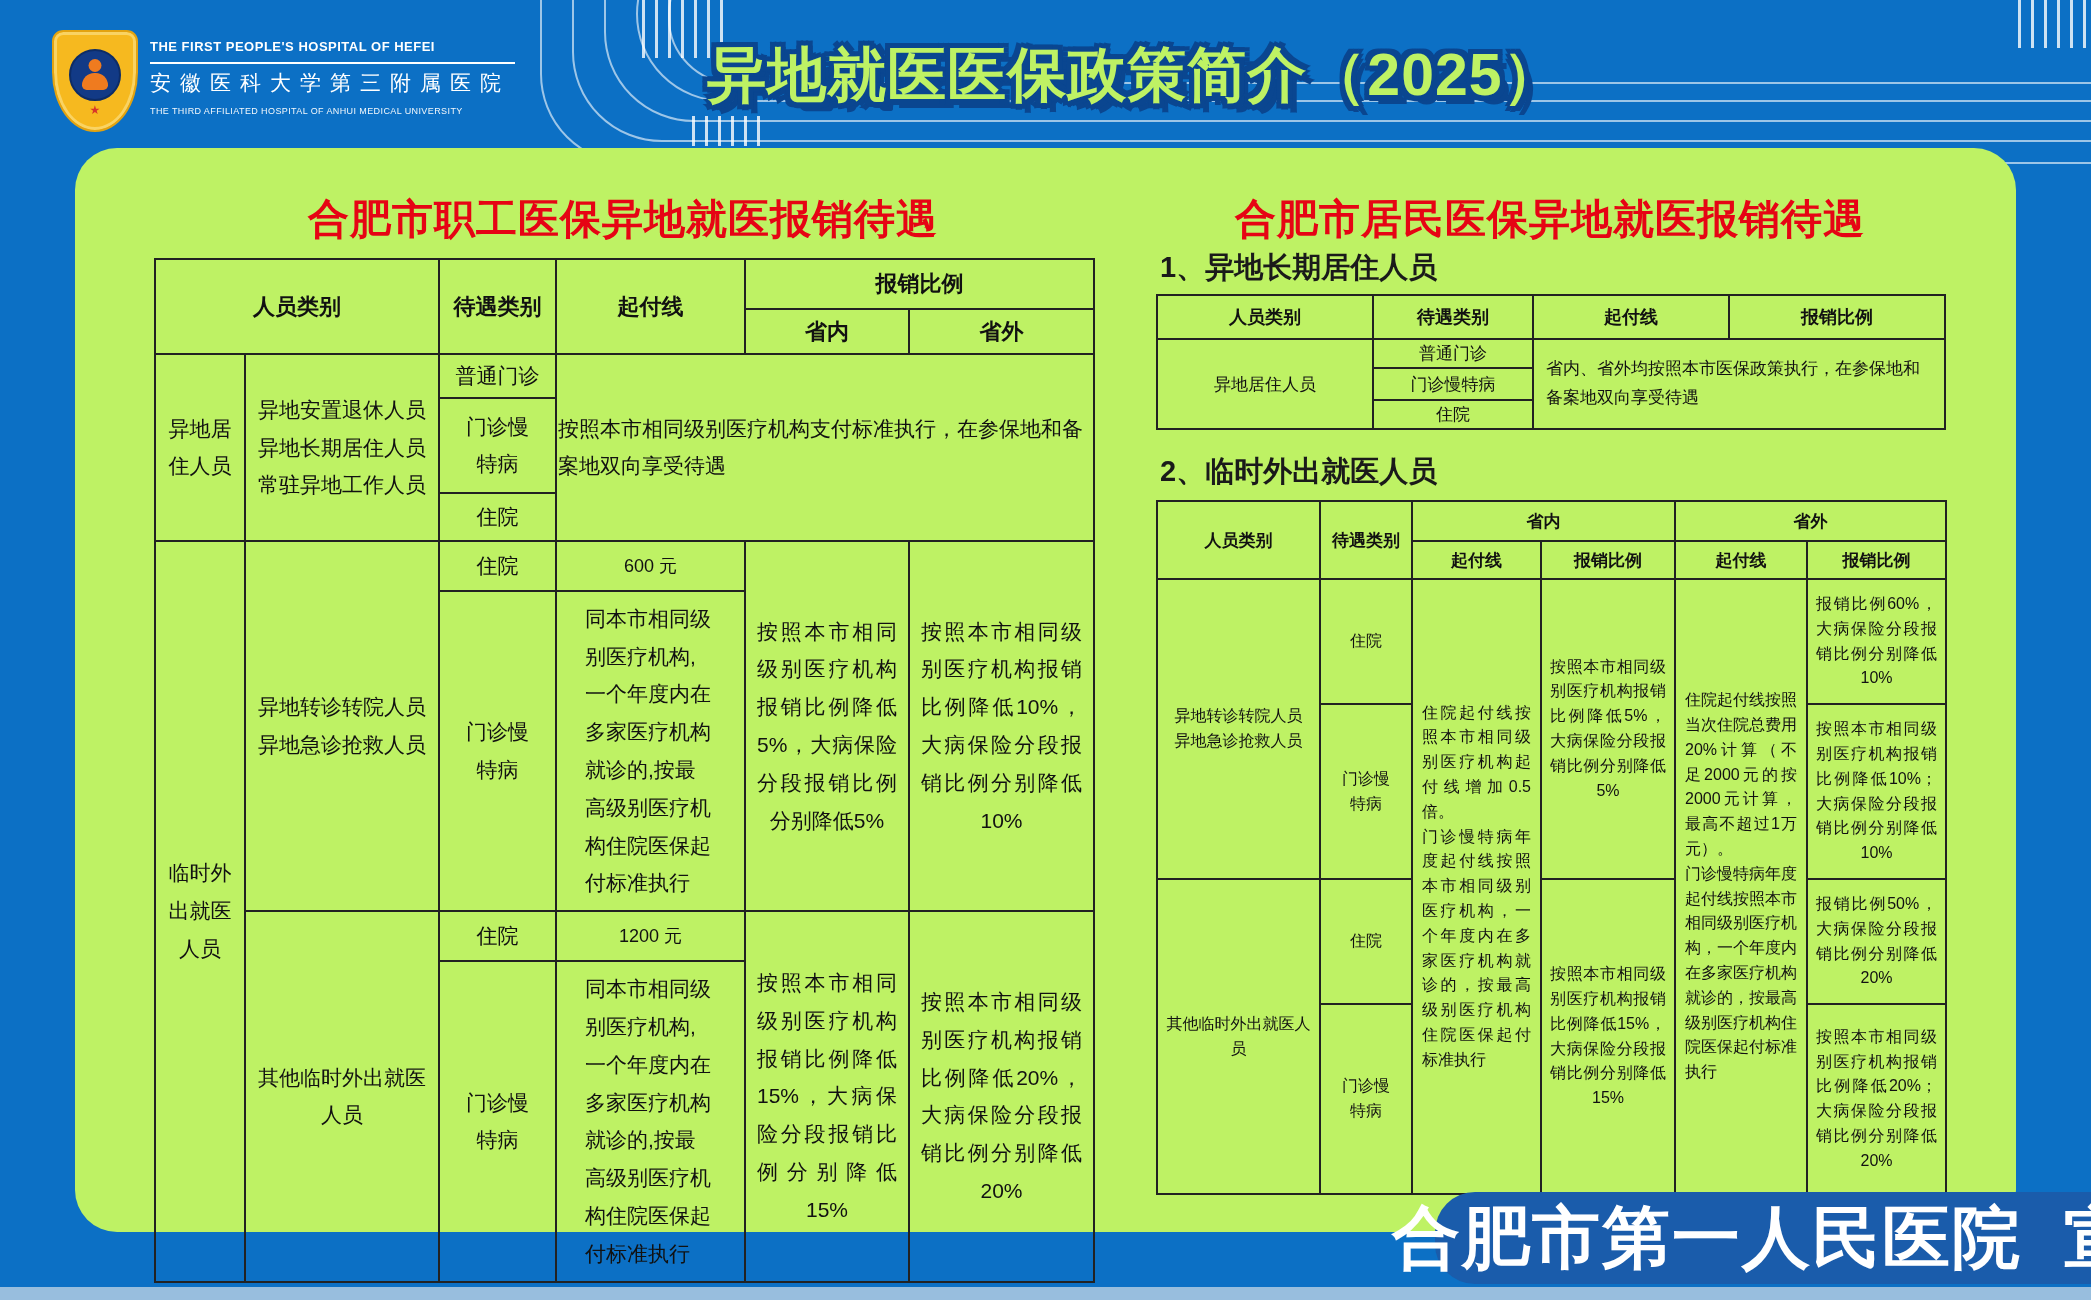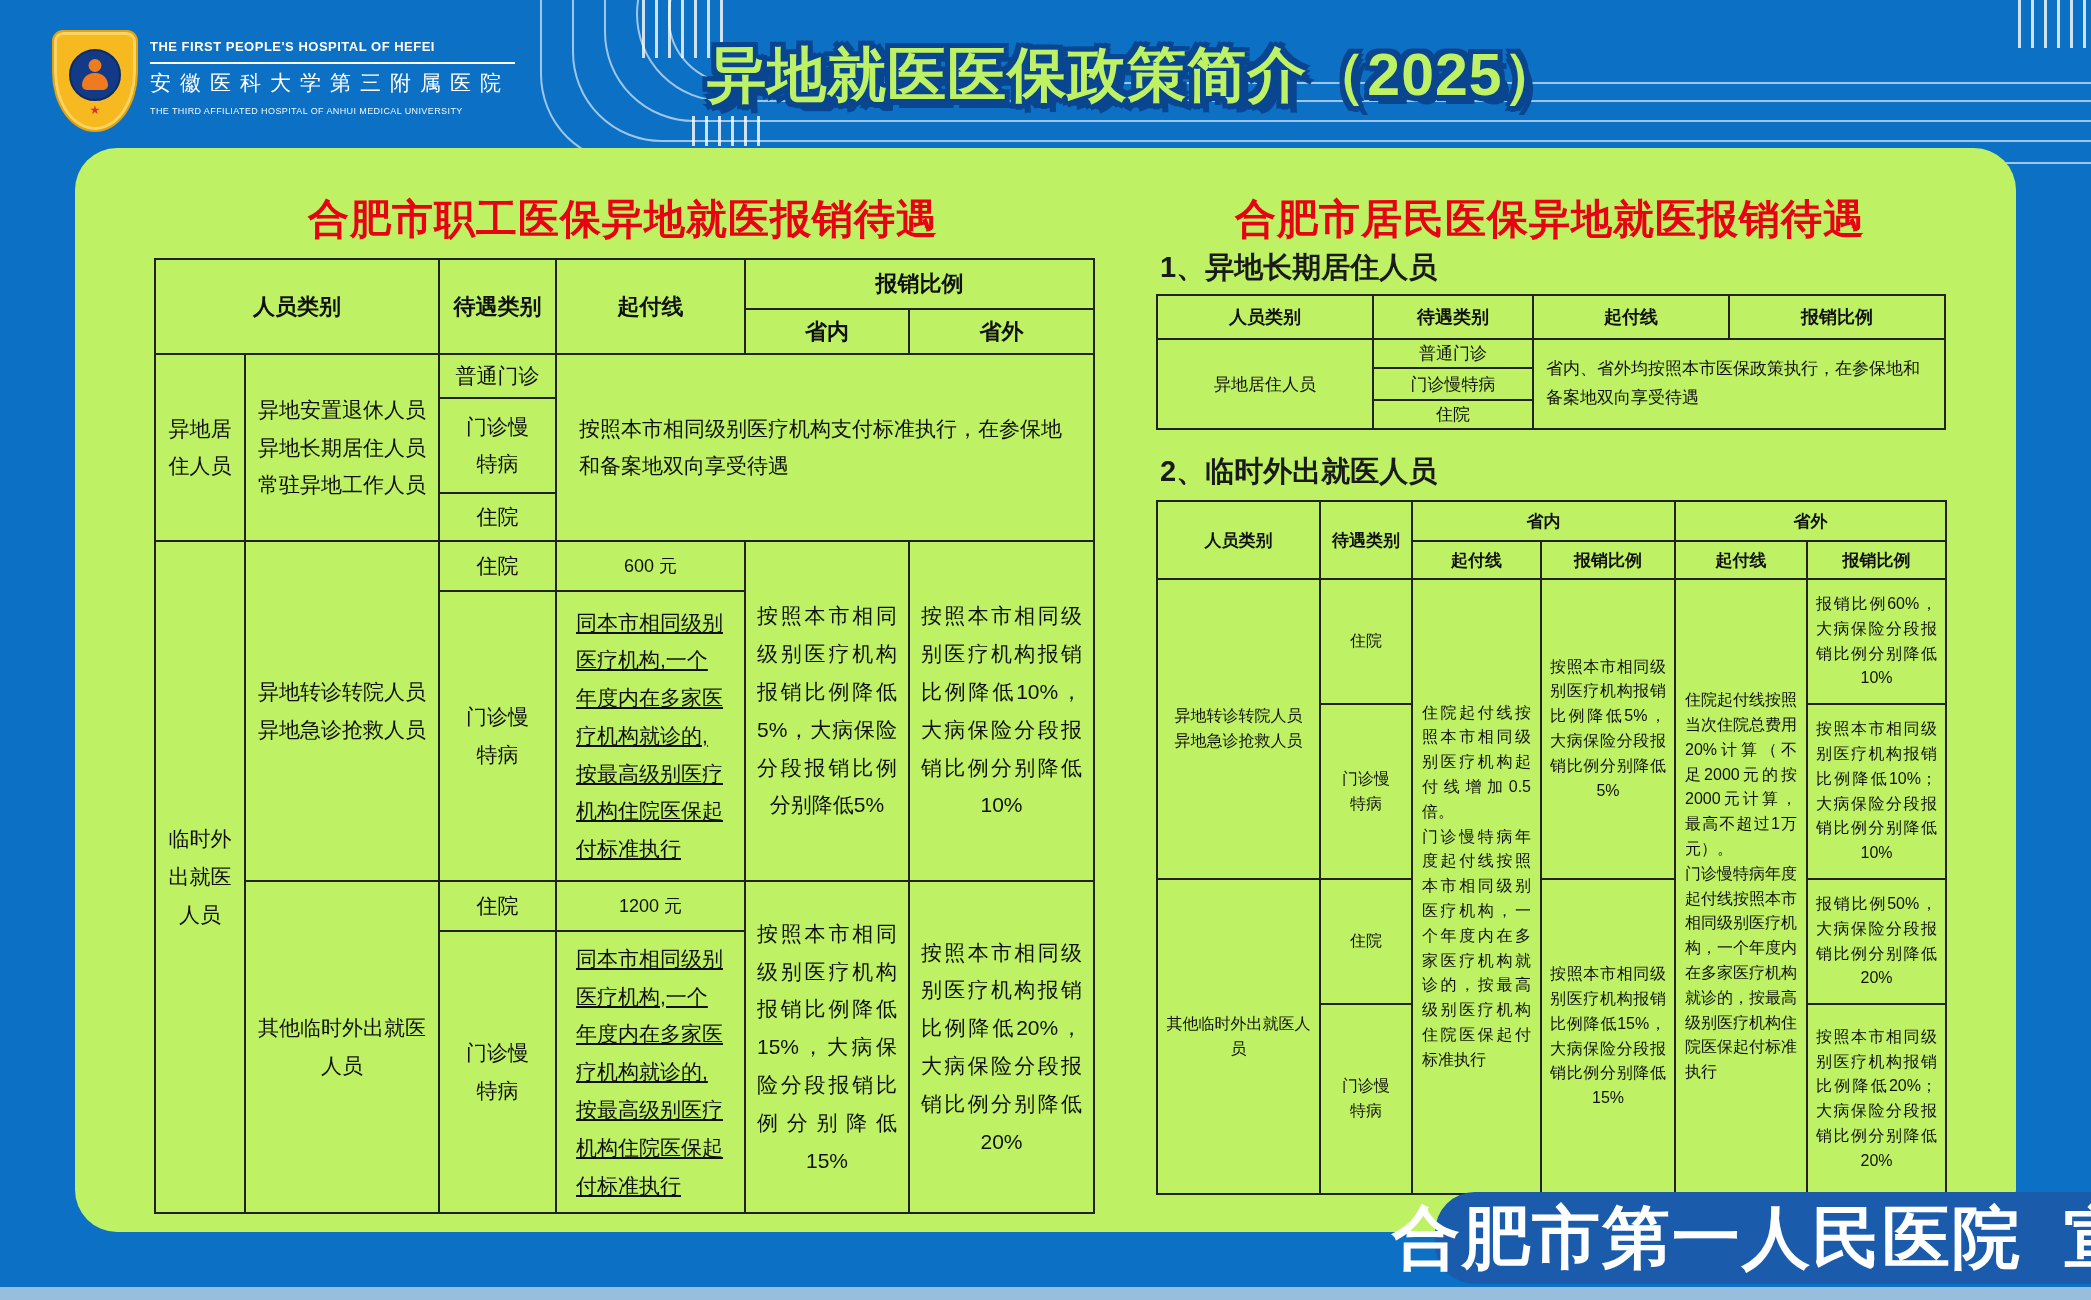--- a/index.html
+++ b/index.html
@@ -37,22 +37,22 @@
 
   
   table{border-collapse:collapse;table-layout:fixed;position:absolute;color:#111;}
   th,td{border:2px solid #222;vertical-align:middle;text-align:center;padding:2px 6px;overflow:hidden;}
   th{font-weight:bold;}
   .pre{white-space:pre-line;}
   .tbl-emp{left:79px;top:110px;width:939px;height:920px;font-size:21px;}
   .tbl-emp td{line-height:1.8;}
   .tbl-emp th{font-size:22px;line-height:1.35;}
   .tbl-emp .num{font-size:18px;}
-  .policy{text-align:left;padding:8px 22px;line-height:2;}
-  .note{text-align:left;padding:8px 19px;line-height:1.7;text-decoration:underline;}
+  .policy{text-align:left;padding:8px 1px;line-height:2;}
+  .note{text-align:left;padding:8px 28px;line-height:1.7;}
   .just{text-align:justify;text-align-last:center;padding:6px 11px;line-height:1.75;}
 
   .tbl-res1{left:1081px;top:146px;width:788px;height:132px;font-size:17px;}
   .tbl-res1 th{font-size:18px;}
   .policy2{text-align:left;padding:4px 12px;line-height:1.7;}
 
   .tbl-res2{left:1081px;top:352px;width:789px;height:676px;font-size:16px;}
   .tbl-res2 th{font-size:17px;}
   .tbl-res2 td{line-height:1.55;}
   .note2{text-align:justify;text-align-last:left;padding:6px 9px;white-space:pre-line;line-height:1.6;}

